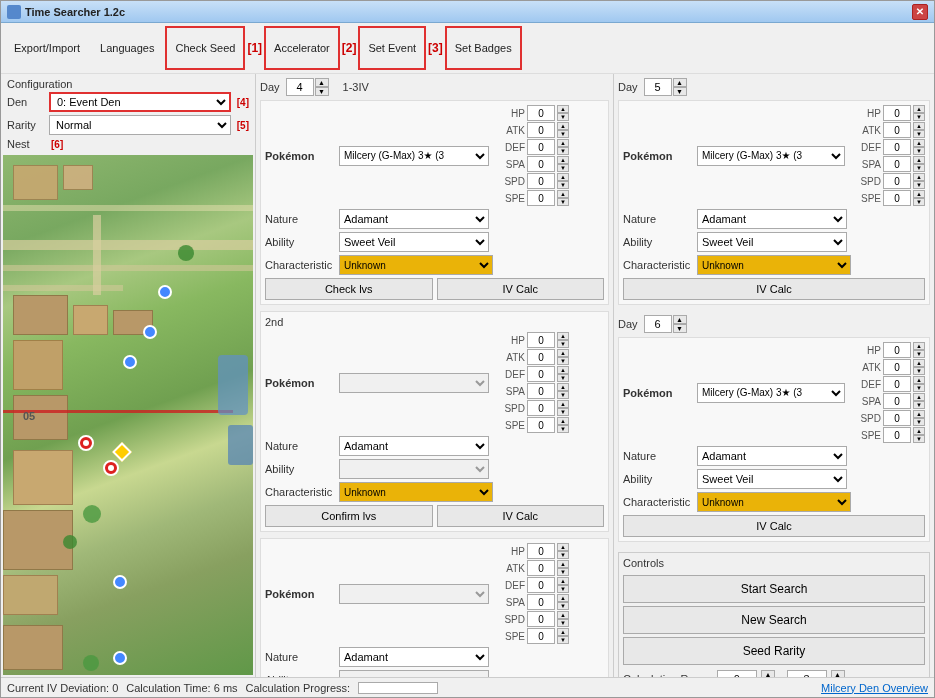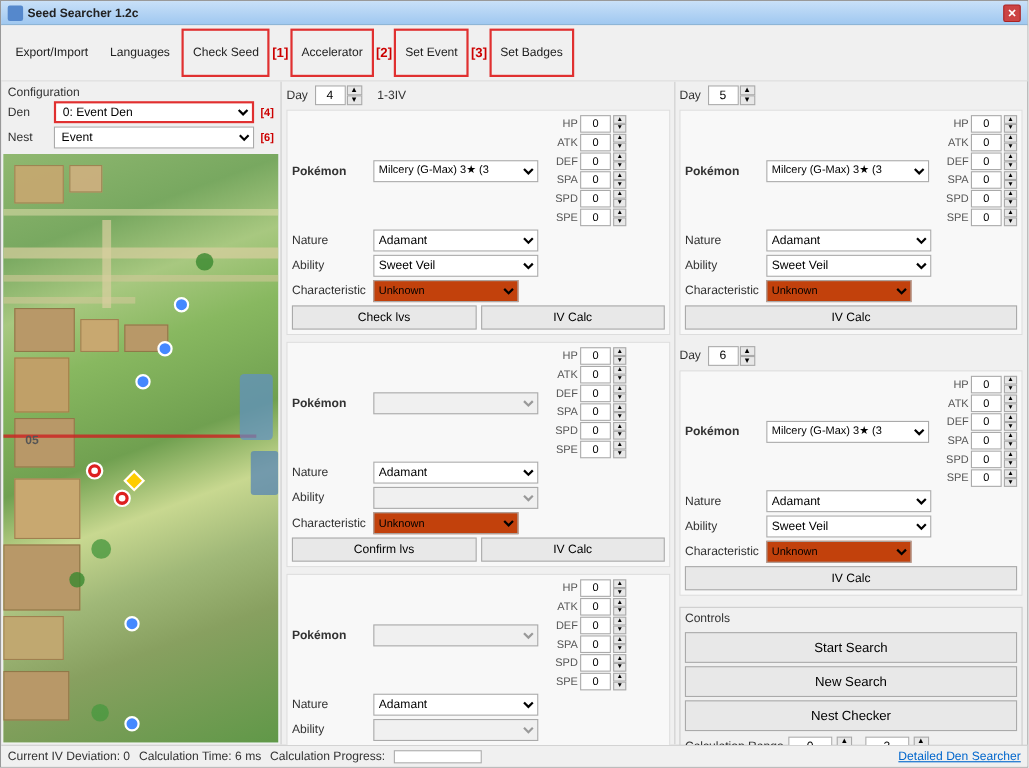--- a/index.html
+++ b/index.html
@@ -282,25 +282,25 @@
       flex-shrink: 0;
     }
     .nature-select {
       width: 150px;
       height: 20px;
       font-size: 11px;
       border: 1px solid #aaa;
       background: white;
     }
     .char-select {
-      width: 132px;
+      width: 154px;
       height: 20px;
       font-size: 10px;
       border: 1px solid #aaa;
-      background: #c2410c;
+      background: #eab308;
     }
     .check-btn {
       flex: 1;
       height: 22px;
       font-size: 11px;
       background: #e8e8e8;
       border: 1px solid #aaa;
       cursor: pointer;
     }
     .btn-row {
@@ -347,21 +347,21 @@
     }
   </style>
 </head>
 <body>
 
 <div class="window">
 
   <div class="title-bar">
     <div class="title-bar-left">
       <span class="title-icon"></span>
-      <span>Seed Searcher 1.2c</span>
+      <span>Time Searcher 1.2c</span>
     </div>
     <div class="title-bar-close">✕</div>
   </div>
 
   <div class="menu-bar">
     <button class="menu-btn">Export/Import</button>
     <button class="menu-btn">Languages</button>
     <button class="menu-btn-outline">Check Seed</button>
     <span class="label-red">[1]</span>
     <button class="menu-btn-outline">Accelerator</button>
@@ -378,26 +378,30 @@
         <div class="config-title">Configuration</div>
 
         <div class="config-row">
           <span class="config-label">Den</span>
           <select class="config-select-outlined">
             <option>0: Event Den</option>
           </select>
           <span class="badge">[4]</span>
         </div>
 
+        <div class="config-row">
+          <span class="config-label">Rarity</span>
+          <select class="config-select">
+            <option>Normal</option>
+          </select>
+          <span class="badge">[5]</span>
+        </div>
 
         <div class="config-row">
           <span class="config-label">Nest</span>
-          <select class="config-select">
-            <option>Event</option>
-          </select>
           <span class="badge">[6]</span>
         </div>
 
       </div>
 
       <div class="map-area" style="position:relative; overflow:hidden;">
 
         <div style="position:absolute; top:0; left:0; right:0; bottom:0; background: linear-gradient(160deg, #90b870 0%, #78a860 15%, #a8c880 25%, #88b860 35%, #70a050 50%, #c8d890 60%, #a0b878 70%, #88a060 80%, #609848 100%);"></div>
 
         <div style="position:absolute; top:85px; left:0; right:0; height:10px; background:#d8cfa0; opacity:0.7;"></div>
@@ -542,20 +546,21 @@
                 <option>Unknown</option>
               </select>
             </div>
             <div class="btn-row">
               <button class="check-btn">Check lvs</button>
               <button class="check-btn">IV Calc</button>
             </div>
           </div>
 
           <div class="iv-section">
+            <div class="iv-section-title">2nd</div>
             <div style="display:flex; align-items:center; margin-bottom:3px; gap:4px;">
               <span class="pokemon-label">Pokémon</span>
               <select class="pokemon-select disabled-select">
                 <option></option>
               </select>
               <div style="margin-left:4px; display:flex; flex-direction:column; gap:1px;">
                 <div style="display:flex; align-items:center; gap:2px;">
                   <span class="iv-label">HP</span>
                   <input type="text" class="iv-input" value="0" style="">
                   <div class="iv-spinner">
@@ -883,21 +888,21 @@
             </div>
             <div class="btn-row">
               <button class="check-btn">IV Calc</button>
             </div>
           </div>
 
           <div class="controls-section">
             <div class="controls-title">Controls</div>
             <button class="control-btn">Start Search</button>
             <button class="control-btn">New Search</button>
-            <button class="control-btn">Nest Checker</button>
+            <button class="control-btn">Seed Rarity</button>
             <div class="calc-range-row">
               <span class="calc-label">Calculation Range</span>
               <input type="text" class="calc-input" value="0" style="">
               <div class="spinner-btns">
                 <button class="spinner-btn">▲</button>
                 <button class="spinner-btn">▼</button>
               </div>
               <span class="calc-label">-</span>
               <input type="text" class="calc-input" value="3" style="">
               <div class="spinner-btns">
@@ -909,15 +914,15 @@
         </div>
       </div>
     </div>
   </div>
 
   <div class="status-bar">
     <span>Current IV Deviation:  0</span>
     <span>Calculation Time:  6 ms</span>
     <span>Calculation Progress:</span>
     <div class="progress-bar-container"></div>
-    <span class="status-link">Detailed Den Searcher</span>
+    <span class="status-link">Milcery Den Overview</span>
   </div>
 </div>
 
 </body></html>

